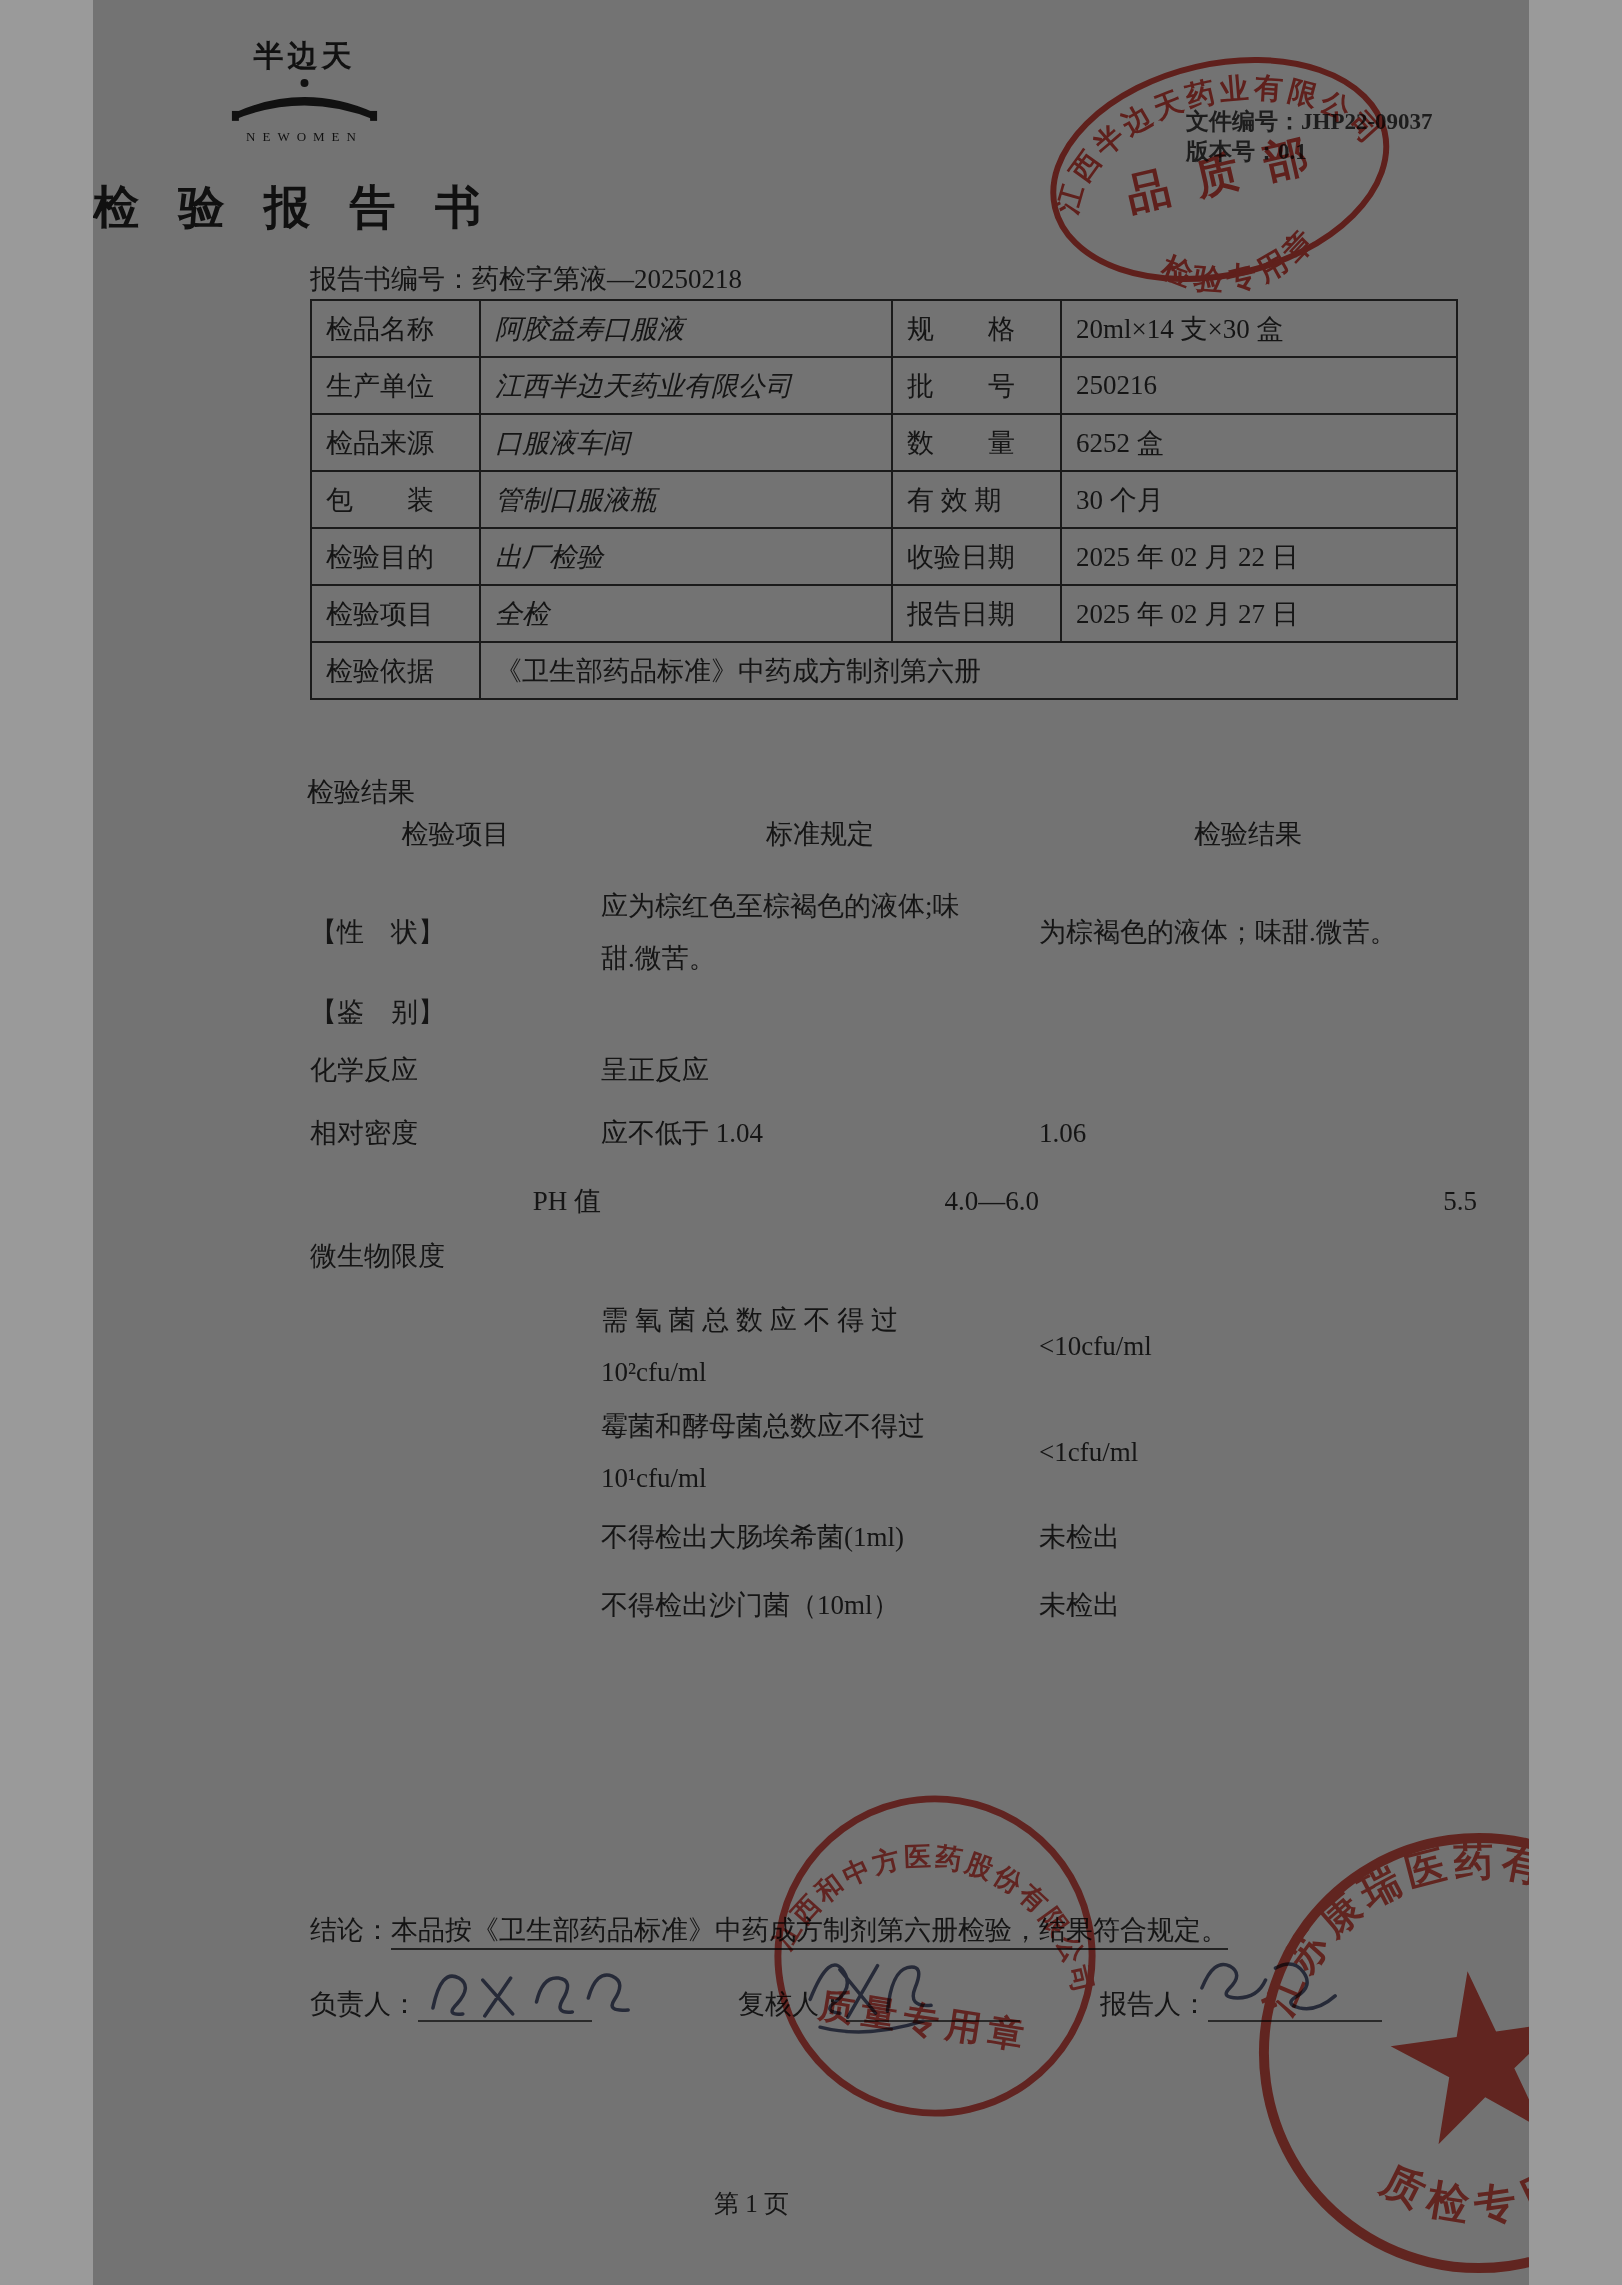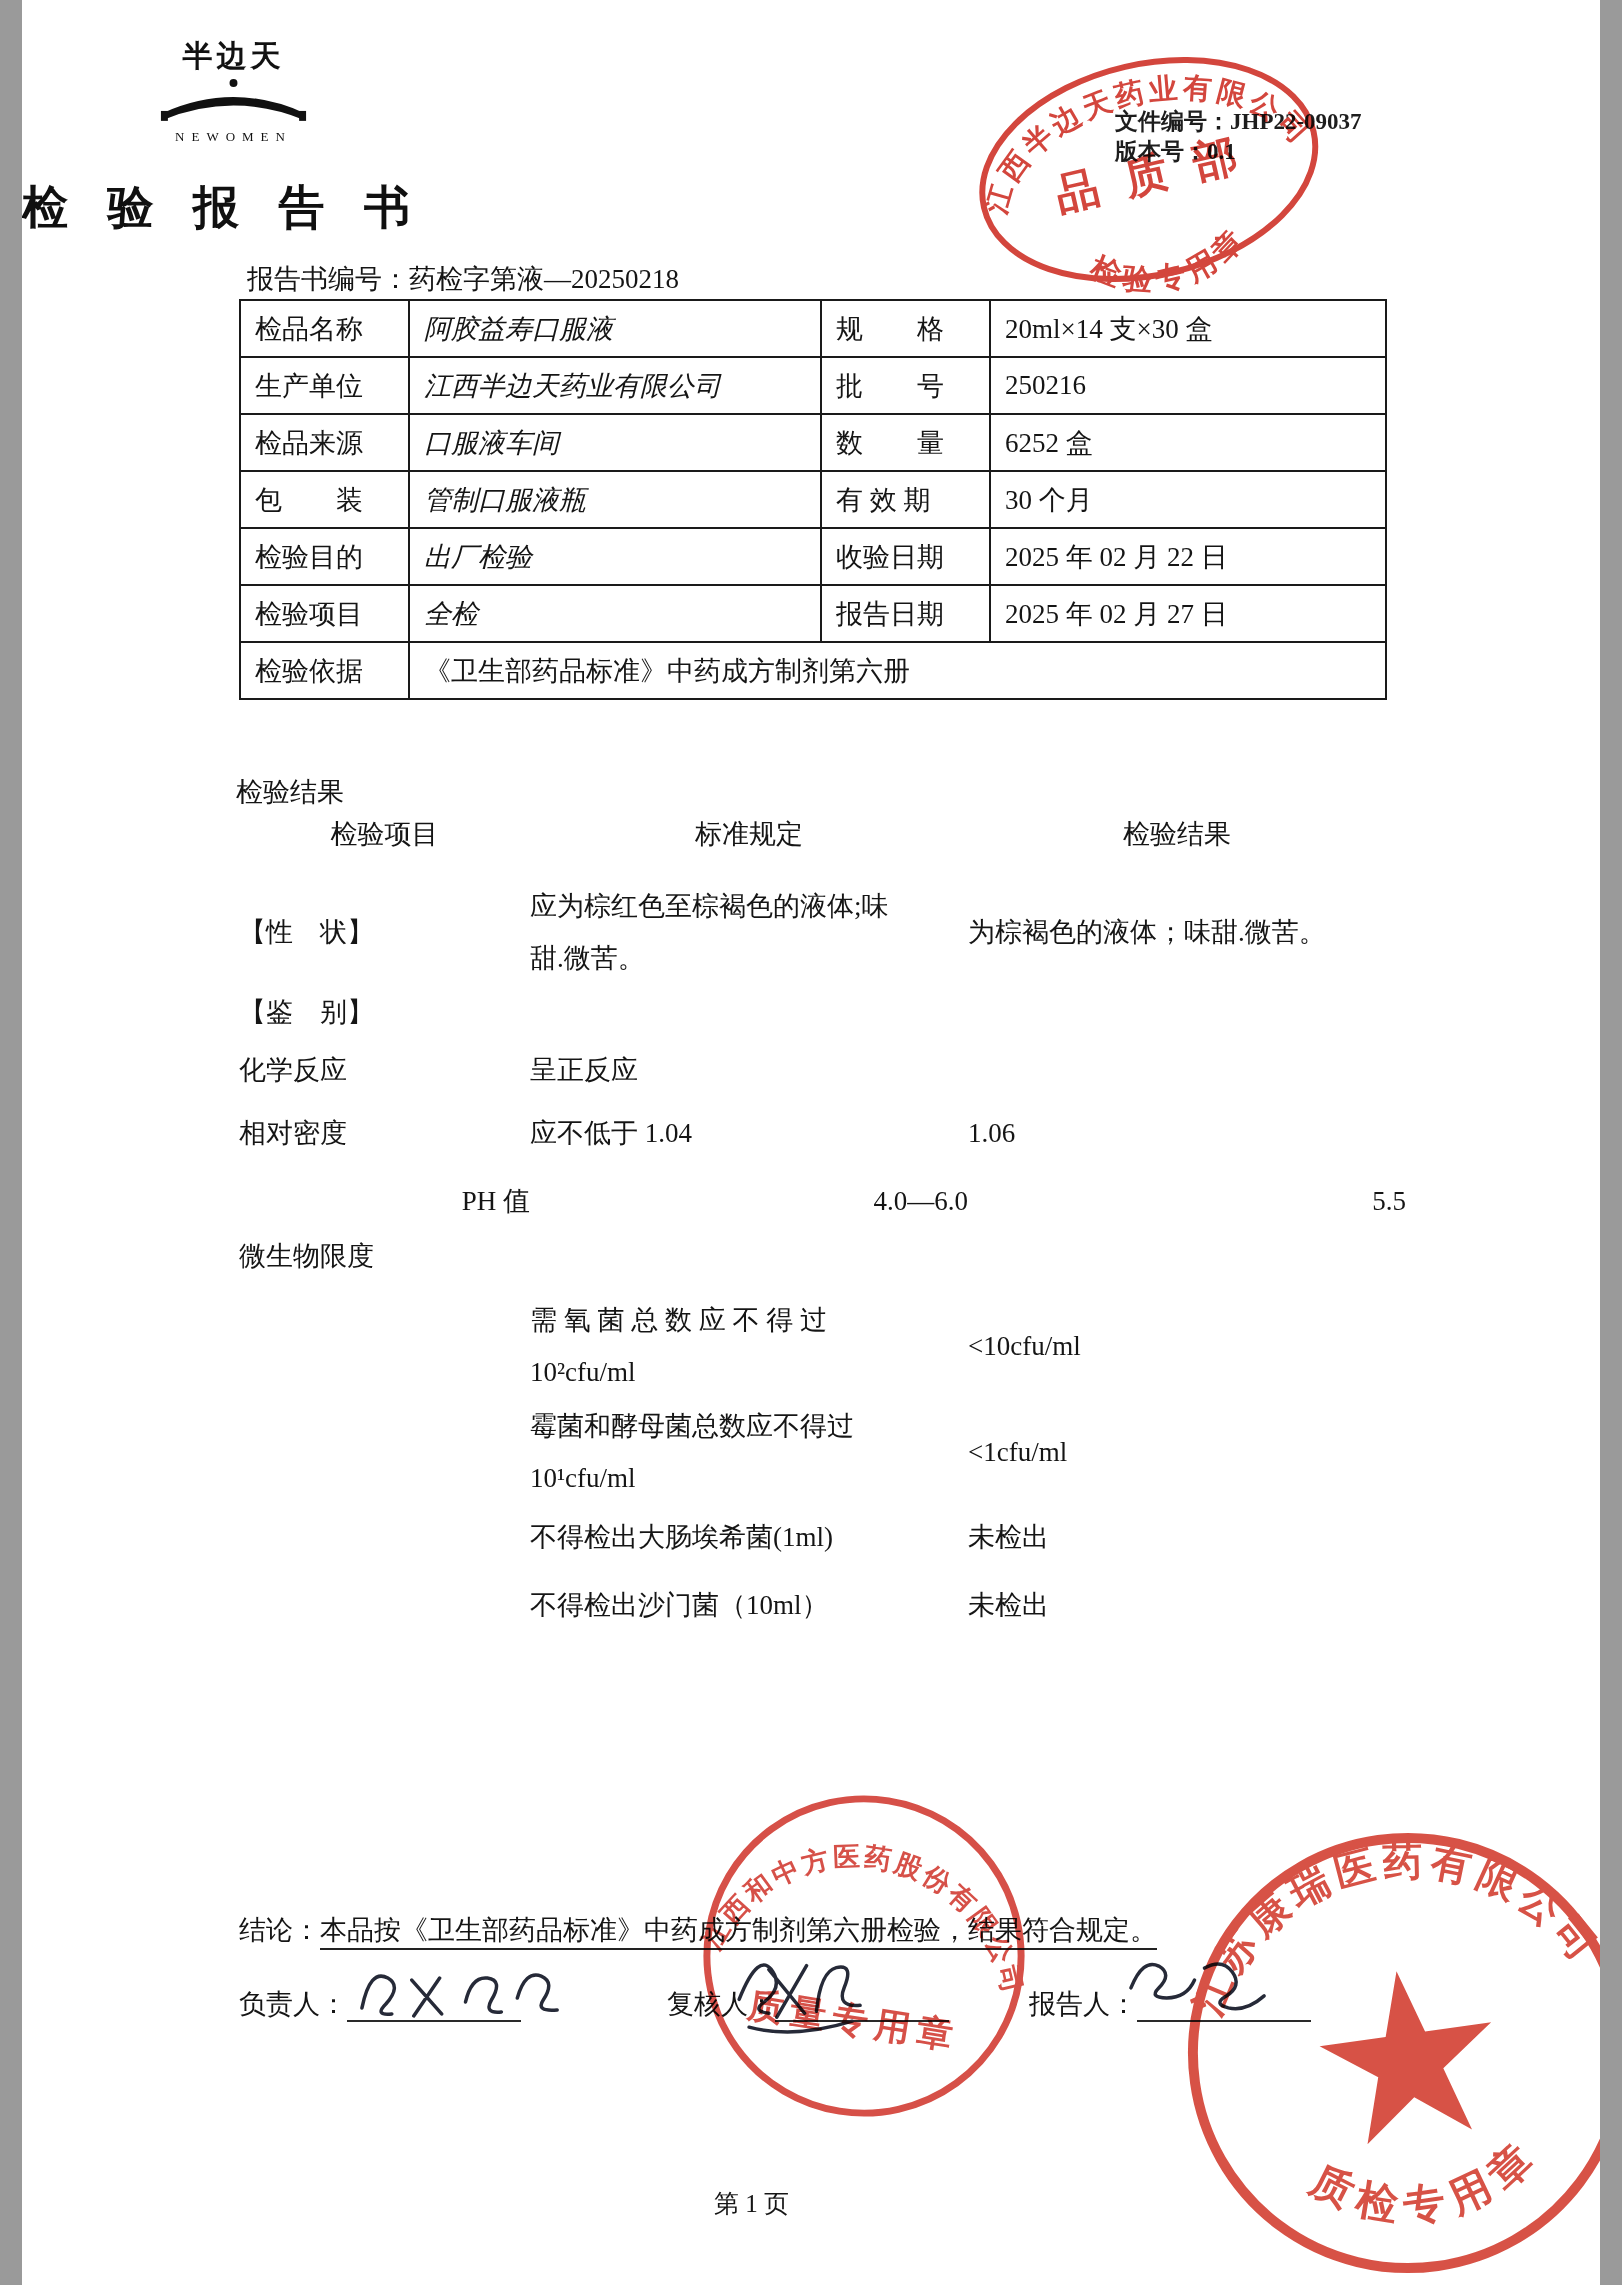--- a/index.html
+++ b/index.html
@@ -1,22 +1,22 @@
 <!DOCTYPE html>
 <html><head>
 <meta charset="utf-8">
 <style>
   html,body{margin:0;padding:0;background:#9a9a9a;}
-  #page{position:relative;width:1578px;height:2286px;margin:0 auto;background:#ffffff;
-        font-family:"Liberation Serif","DejaVu Serif",serif;color:#151515;overflow:hidden;}
+  #page{position:relative;width:1428px;height:2286px;margin:0 auto;background:#737373;
+        font-family:"Liberation Serif","DejaVu Serif",serif;color:#151515;overflow:hidden;padding-left:8px;}
   .abs{position:absolute;}
   
   #doc-meta{left:1093px;top:107px;font-size:23px;font-weight:bold;line-height:30px;color:#1d1d1d;}
   #page-title{left:0;right:60px;top:177px;text-align:left;font-size:46px;font-weight:bold;letter-spacing:14px;color:#101010;}
-  #report-no{left:225px;top:261px;font-size:27px;}
+  #report-no{left:217px;top:261px;font-size:27px;}
   
   #logo{left:117px;top:36px;width:189px;text-align:center;color:#111;}
   #logo .brand{font-size:30px;font-weight:bold;letter-spacing:4px;}
   #logo .latin{font-size:13px;letter-spacing:7px;margin-top:2px;}
   
   #info-table{left:217px;top:299px;width:1148px;border-collapse:collapse;font-size:27px;}
   #info-table td{border:2px solid #1a1a1a;height:55px;padding:0 0 0 14px;vertical-align:middle;}
   #info-table td.lbl{width:153px;}
   #info-table td.val1{width:396px;font-style:italic;}
   #info-table td.lbl2{width:153px;}

